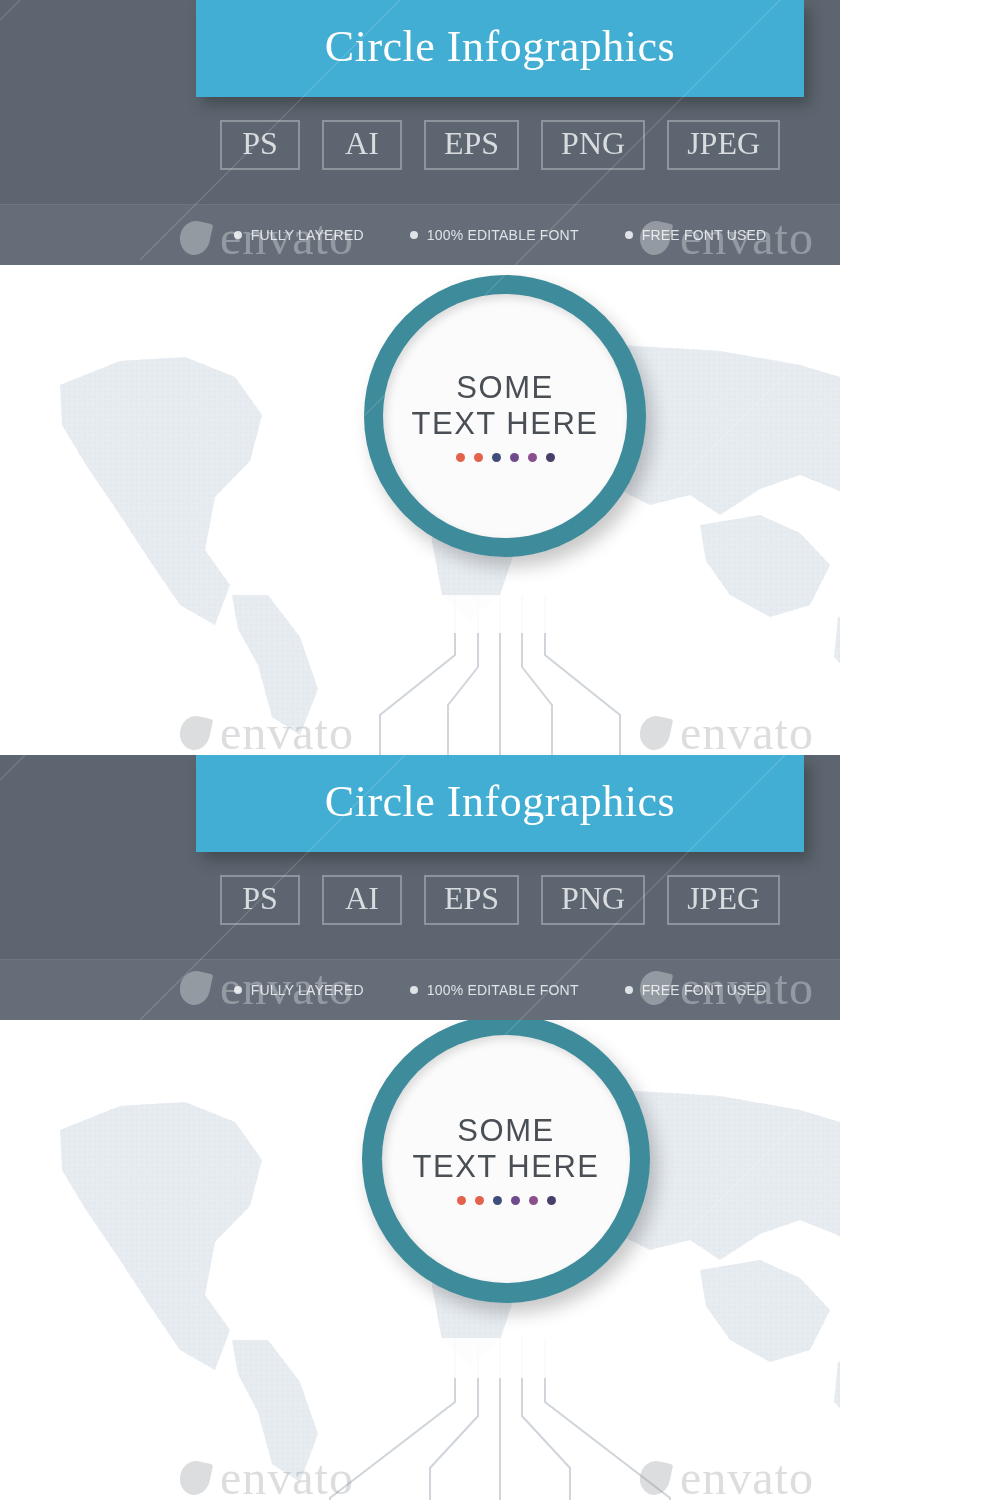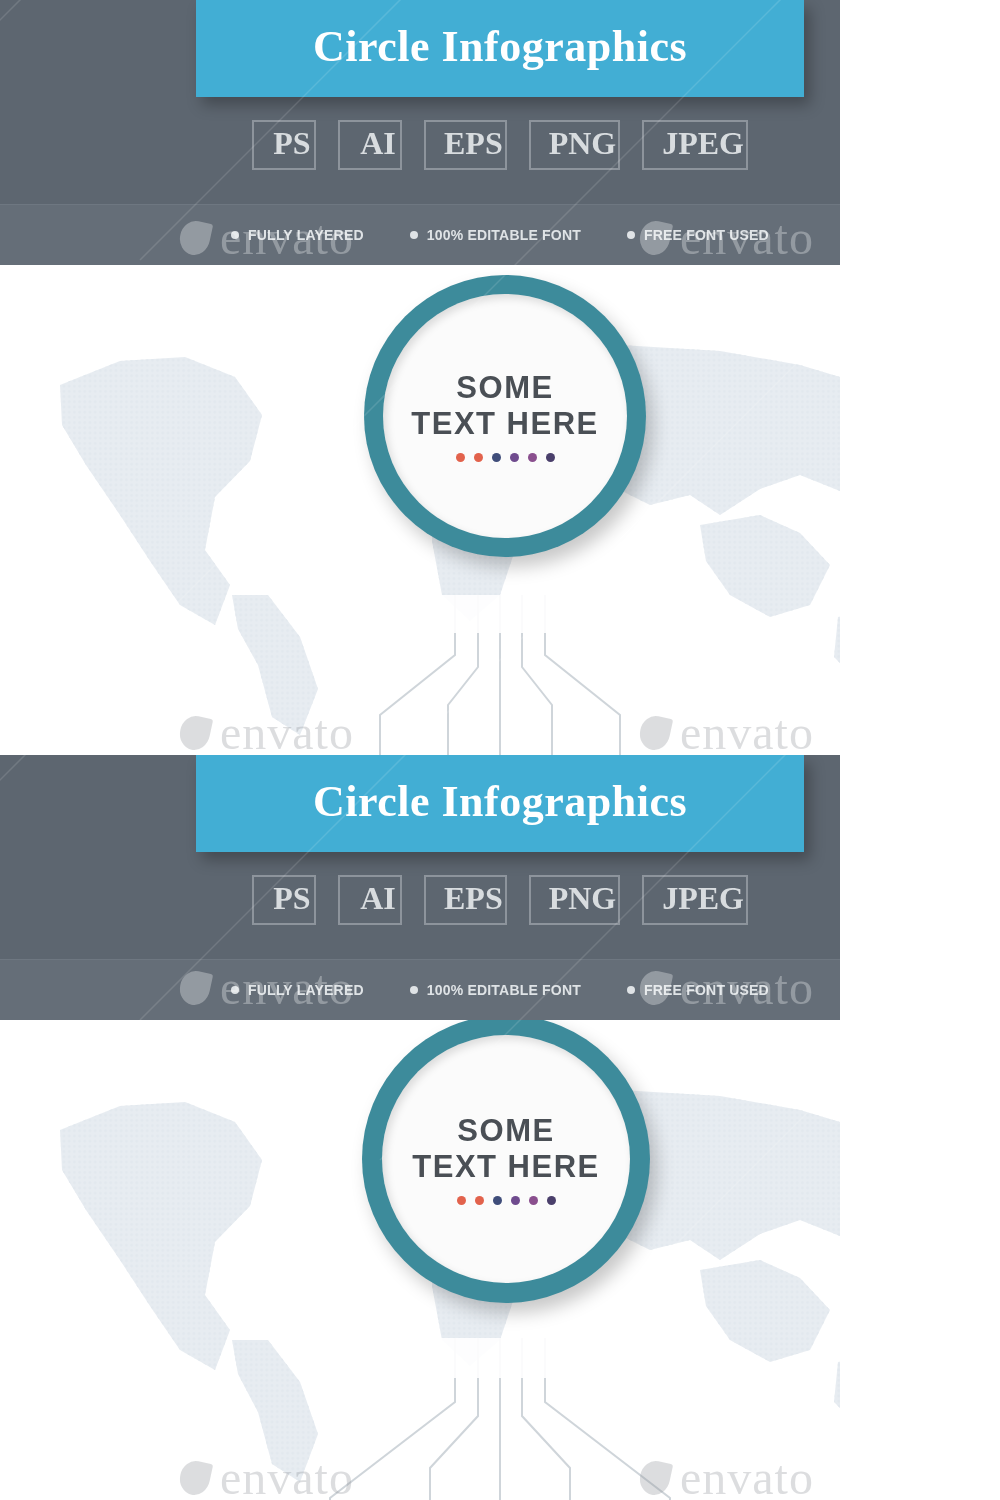--- a/index.html
+++ b/index.html
@@ -12,21 +12,20 @@
     height: 1500px;
     font-family: "Liberation Sans", sans-serif;
     overflow: hidden;
     position: relative;
   }
 
   .panel {
     position: relative;
     width: 840px;
     overflow: hidden;
-    font-weight: bold;
   }
 
   
   .header {
     position: relative;
     background: #5d6670;
     width: 1000px;
     overflow: hidden;
   }
   .header-top {
@@ -60,21 +59,21 @@
     width: 1000px;
     display: flex;
     justify-content: center;
     gap: 22px;
   }
   .format-box {
     border: 2px solid #8d949c;
     color: #d8dcdf;
     font-family: "Liberation Serif", serif;
     font-size: 32px;
-    padding: 5px 2px 9px 18px;
+    padding: 5px 18px 9px 18px;
     line-height: 1;
     min-width: 40px;
     text-align: center;
     background: transparent;
   }
 
   .features {
     position: relative;
     height: 60px;
     background: #656e78;

